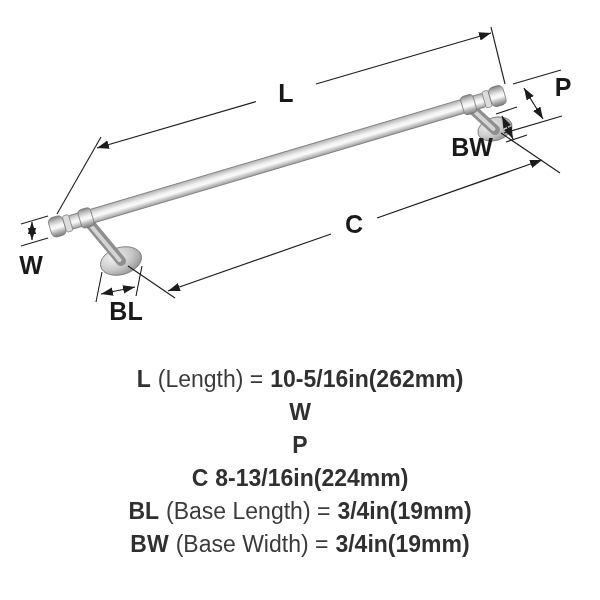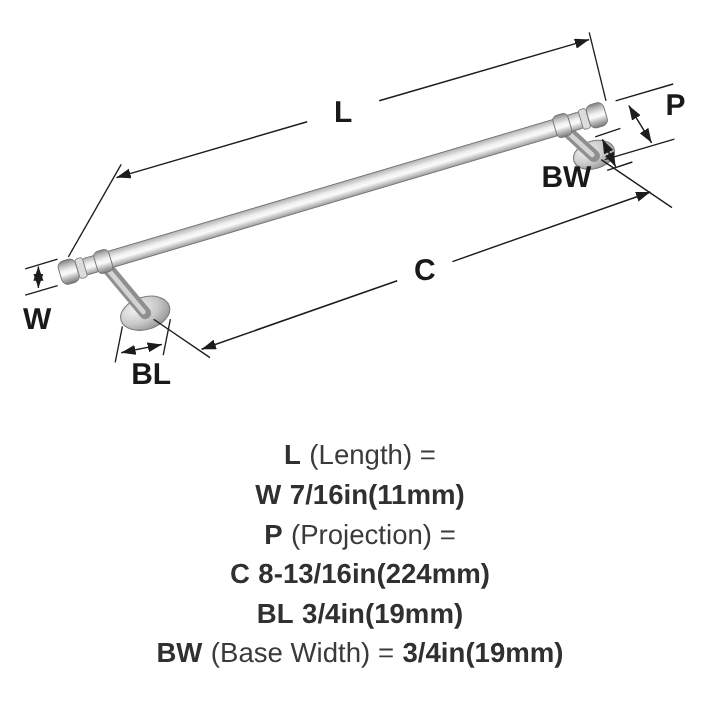--- a/index.html
+++ b/index.html
@@ -131,39 +131,39 @@
       <line class="dl" x1="101" y1="294" x2="135" y2="287" marker-start="url(#arr)" marker-end="url(#arr)"></line>
       <text class="dimLabel" x="126" y="320">BL</text>
     </g>
   </svg>
 
   <div class="specs">
 
     <div class="spec-line">
       <span class="sl">L</span>
       <span class="sm">(Length) =</span>
+      <span class="sv">10-5/16in(262mm)</span>
     </div>
 
     <div class="spec-line">
       <span class="sl">W</span>
-      <span class="sv">7/16in(11mm)</span>
     </div>
 
     <div class="spec-line">
       <span class="sl">P</span>
-      <span class="sm">(Projection) =</span>
     </div>
 
     <div class="spec-line">
       <span class="sl">C</span>
       <span class="sv">8-13/16in(224mm)</span>
     </div>
 
     <div class="spec-line">
       <span class="sl">BL</span>
+      <span class="sm">(Base Length) =</span>
       <span class="sv">3/4in(19mm)</span>
     </div>
 
     <div class="spec-line">
       <span class="sl">BW</span>
       <span class="sm">(Base Width) =</span>
       <span class="sv">3/4in(19mm)</span>
     </div>
 
   </div>

